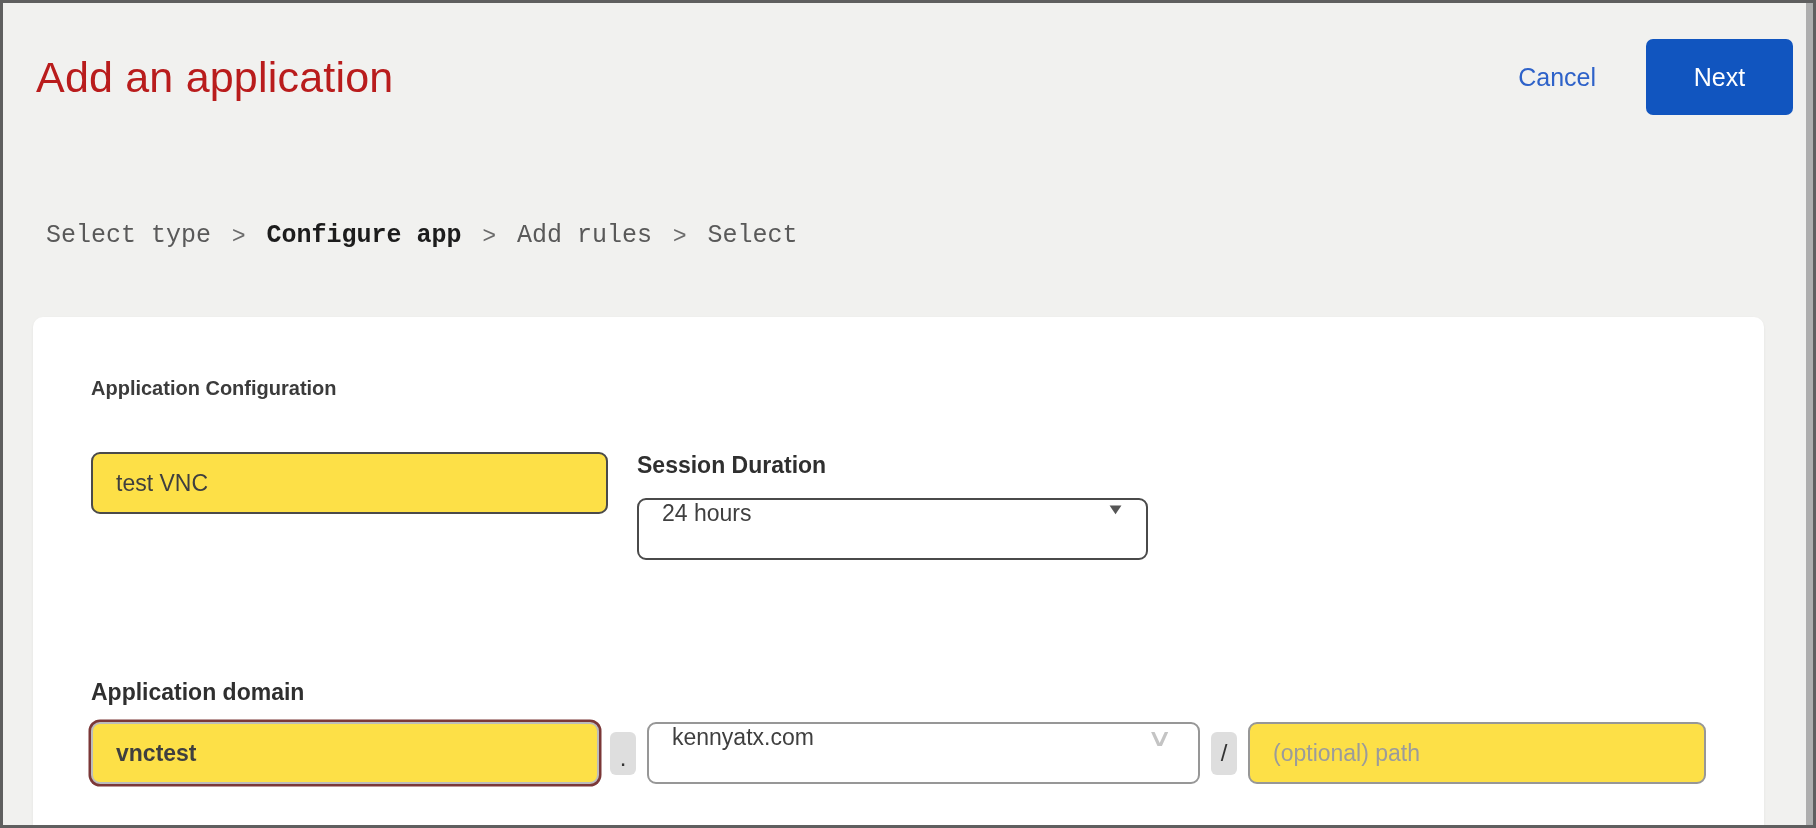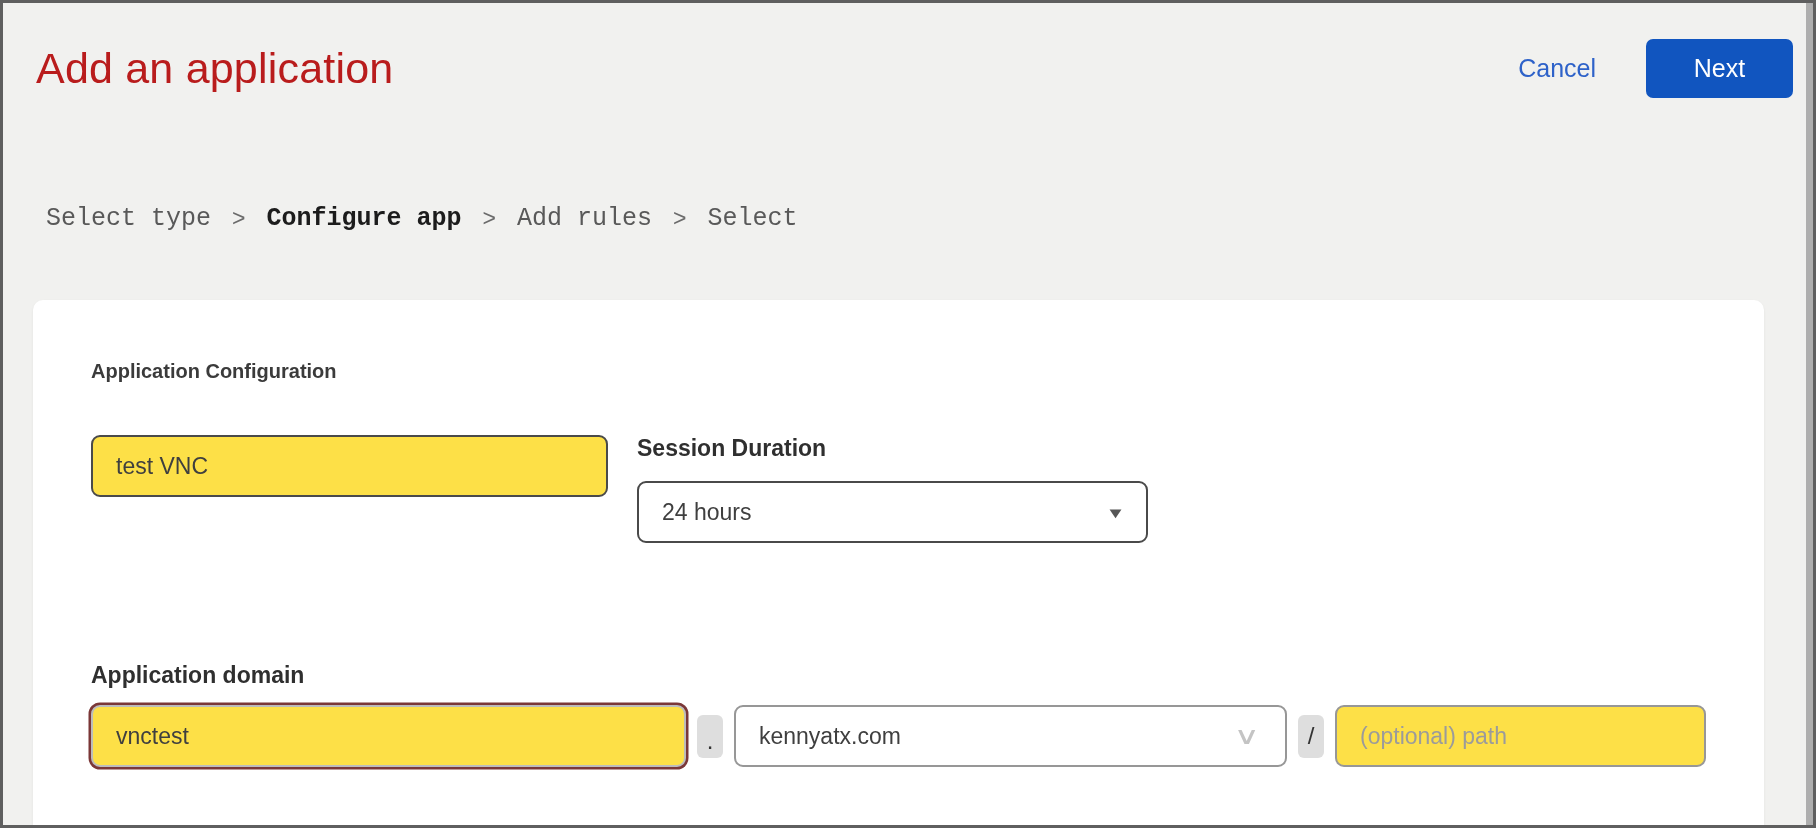--- a/index.html
+++ b/index.html
@@ -38,21 +38,21 @@
   }
   .cancel-link {
     font-size: 25px;
     color: #2e62c9;
     margin-right: 50px;
     cursor: pointer;
     text-decoration: none;
   }
   .next-button {
     width: 147px;
-    height: 59px;
+    height: 76px;
     background: #1155bf;
     color: #ffffff;
     font-family: inherit;
     font-size: 25px;
     border: none;
     border-radius: 7px;
     cursor: pointer;
   }
   
   .breadcrumb {
@@ -110,21 +110,20 @@
     padding: 0 23px;
     outline: none;
   }
   .text-input::placeholder { color: #9b9b9b; }
   .select-box {
     height: 62px;
     border: 2px solid #4a4a4a;
     border-radius: 9px;
     background: #fff;
     display: flex;
-    align-items: center;
     justify-content: space-between;
     padding: 0 23px;
     font-size: 23px;
     color: #3f3f3f;
     cursor: pointer;
   }
   .caret-icon {
     font-size: 15px;
     color: #565656;
     transform: scaleX(1.35);
@@ -138,23 +137,24 @@
   .col-name { width: 517px; }
   .col-session { width: 511px; }
   
   .domain-label { margin-top: 119px; margin-bottom: 16px; }
   .domain-row {
     display: flex;
     align-items: stretch;
     gap: 11px;
   }
   .subdomain-input {
-    width: 595px;
+    width: 508px;
     border: 2px solid #bcbcbc;
     box-shadow: 0 0 0 2.5px #7b3737;
+    font-weight: bold;
   }
   .domain-select { width: 553px; border-color: #979797; }
   .path-input { flex: 1; border-color: #979797; }
   .sep-chip {
     align-self: center;
     width: 26px;
     height: 43px;
     background: #dedede;
     border-radius: 6px;
     display: flex;

